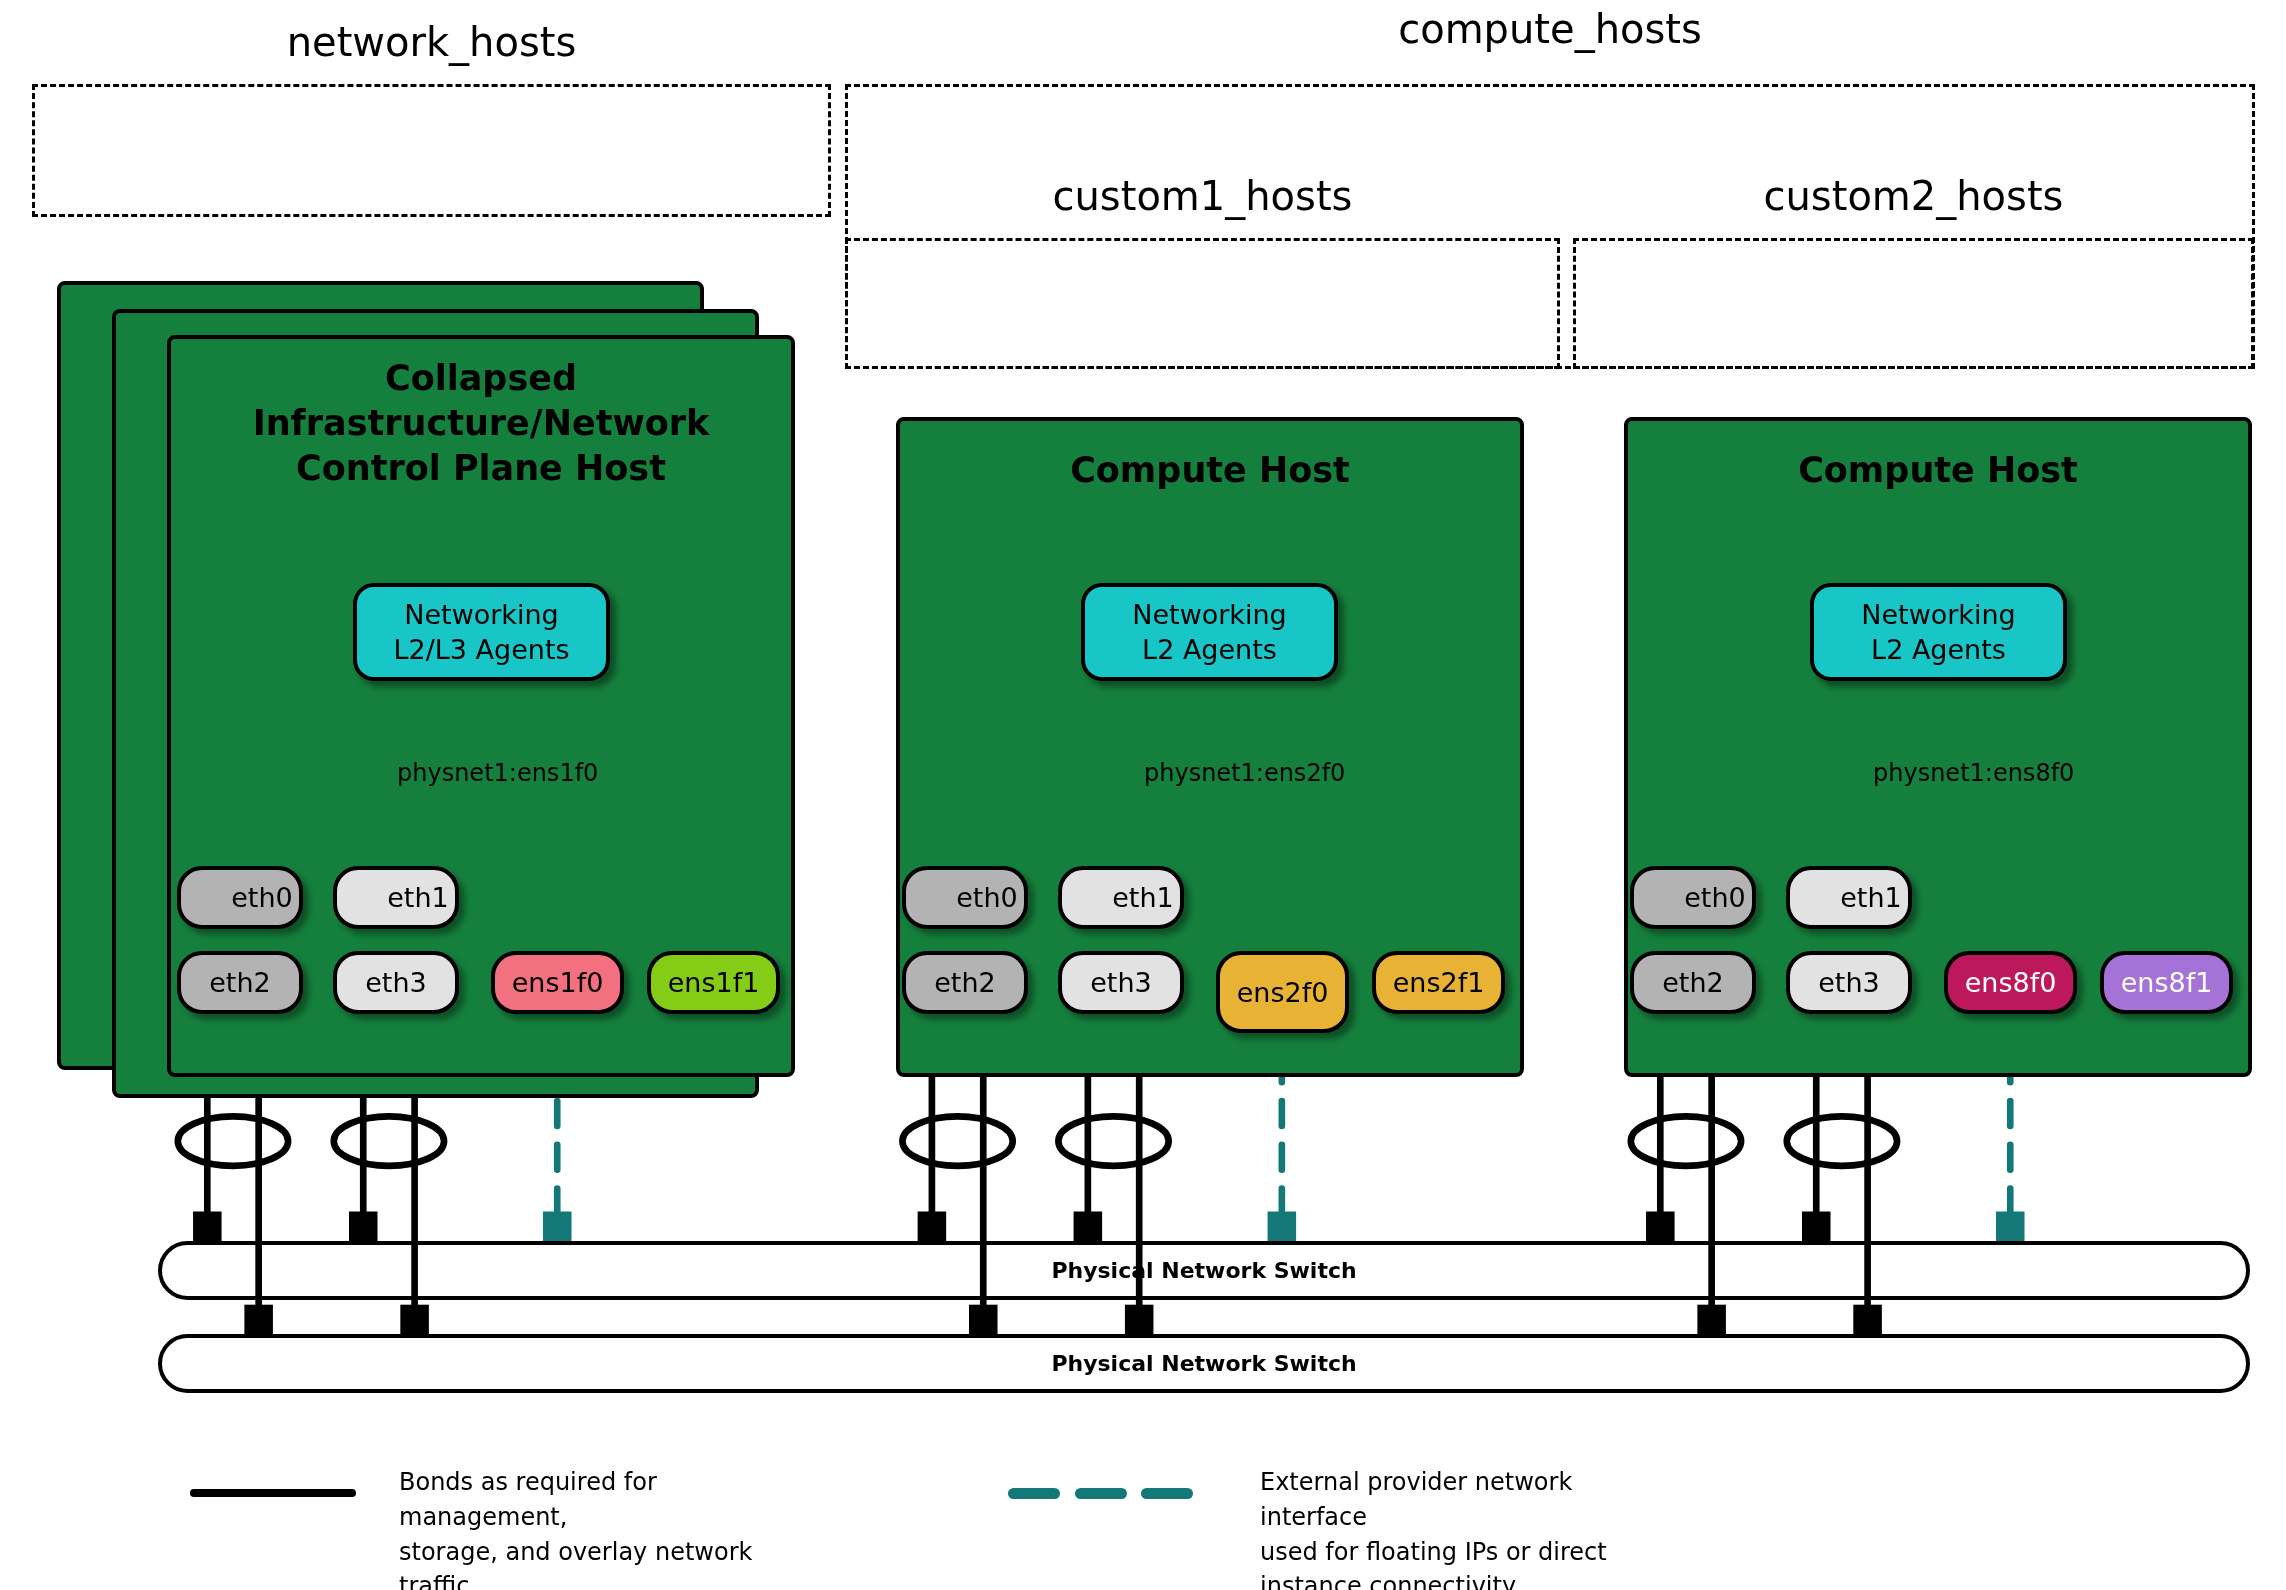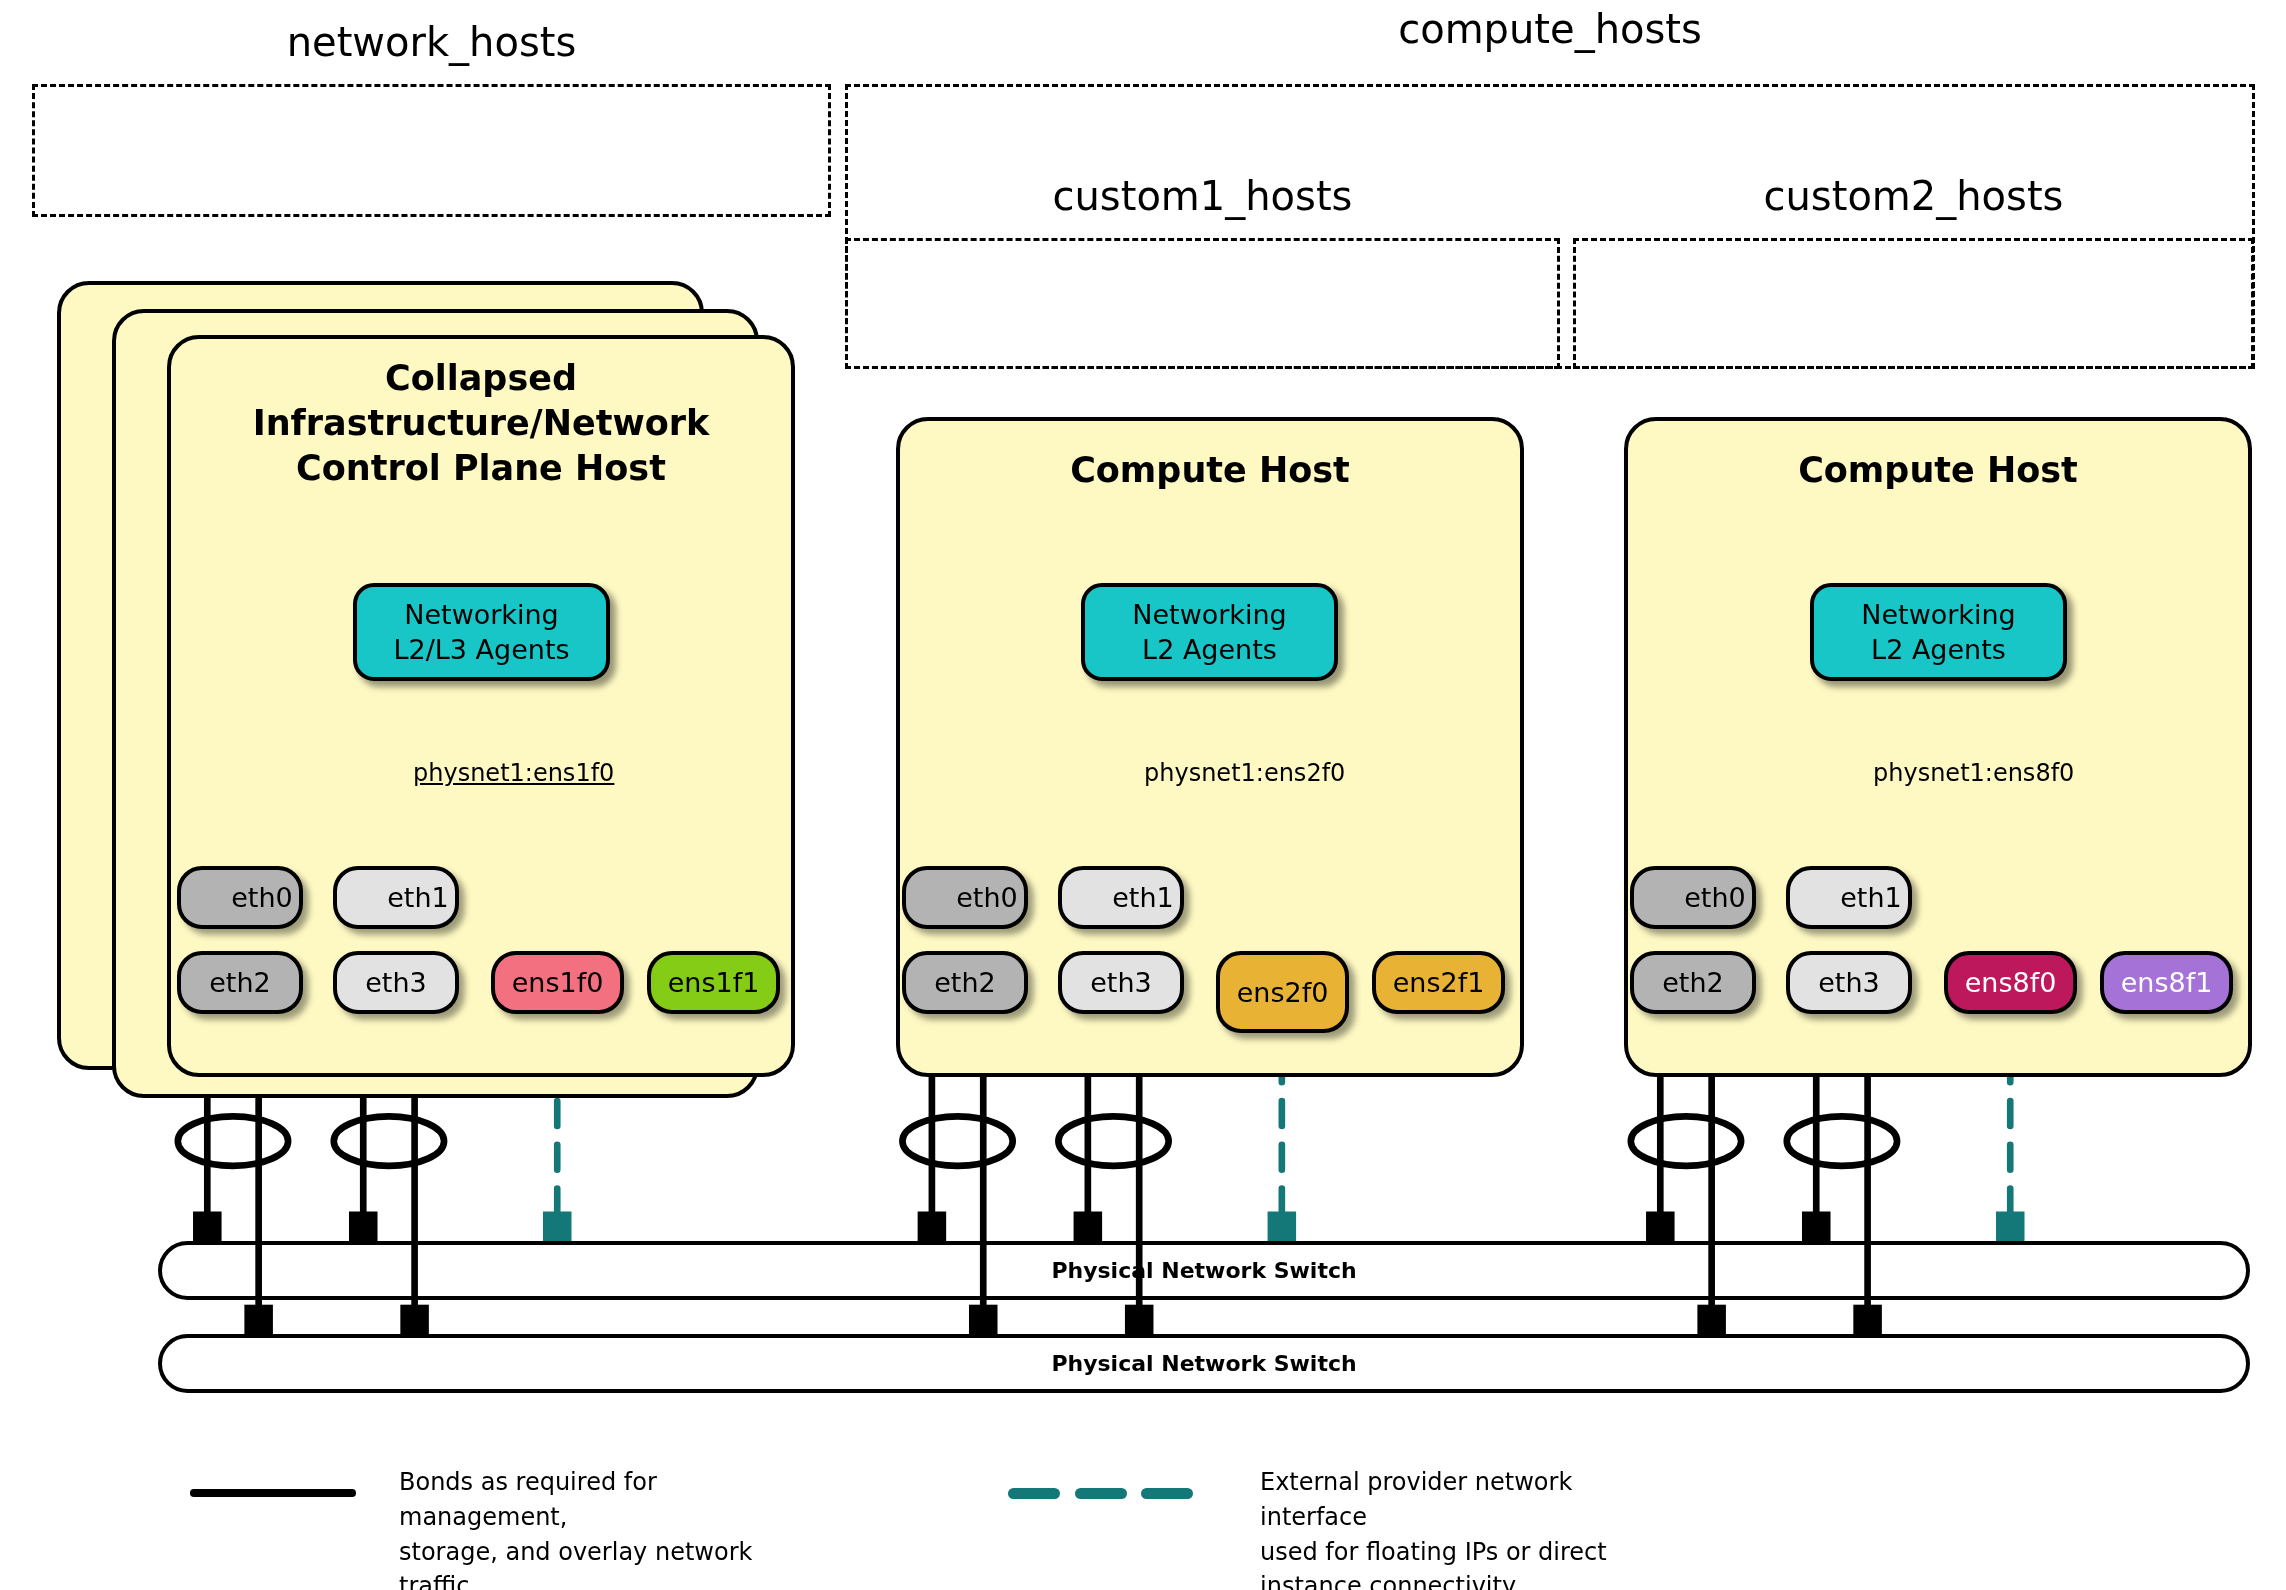--- a/index.html
+++ b/index.html
@@ -32,23 +32,23 @@
     font-size:40px;
     color:#000;
     white-space:nowrap;
     text-align:center;
     font-weight:400;
   }
   
   .host-card{
     position:absolute;
     box-sizing:border-box;
-    background:#fef9c3;
+    background:#15803d;
     border:4.8px solid #000;
-    border-radius:32px;
+    border-radius:8px;
   }
   .host-ghost{ z-index:2; }
   .host-main{ z-index:4; }
   .host-title{
     position:absolute;
     left:0; right:0;
     text-align:center;
     font-size:35px;
     font-weight:bold;
     line-height:1.28;
@@ -154,21 +154,21 @@
 
   <div class="host-card host-main" style="left:167px; top:335px; width:628px; height:742px;">
     <div class="host-title" style="top:17px;">Collapsed
 Infrastructure/Network
 Control Plane Host</div>
   </div>
 
   <div class="agent-box" style="left:353px; top:583px; width:257px; height:98px; background:#19C6C7;">Networking
 L2/L3 Agents</div>
 
-  <div class="physnet-label" style="left:413px; top:759px;text-decoration:underline;">physnet1:ens1f0</div>
+  <div class="physnet-label" style="left:397px; top:759px;">physnet1:ens1f0</div>
 
   <div class="nic nic-top" style="left:177px; top:866px; width:126px; height:63px; background:#B3B3B3;">
     <span>eth0</span>
   </div>
   <div class="nic nic-top" style="left:333px; top:866px; width:126px; height:63px; background:#E2E2E2;">
     <span>eth1</span>
   </div>
 
   <div class="nic nic-bot" style="left:177px; top:951px; width:126px; height:63px; background:#B3B3B3;">
     <span>eth2</span>

